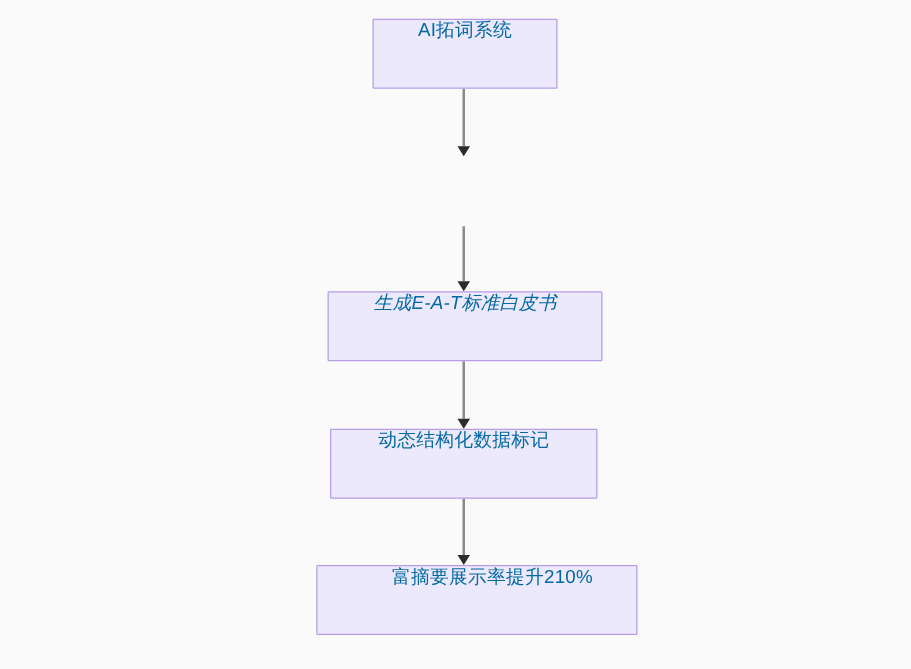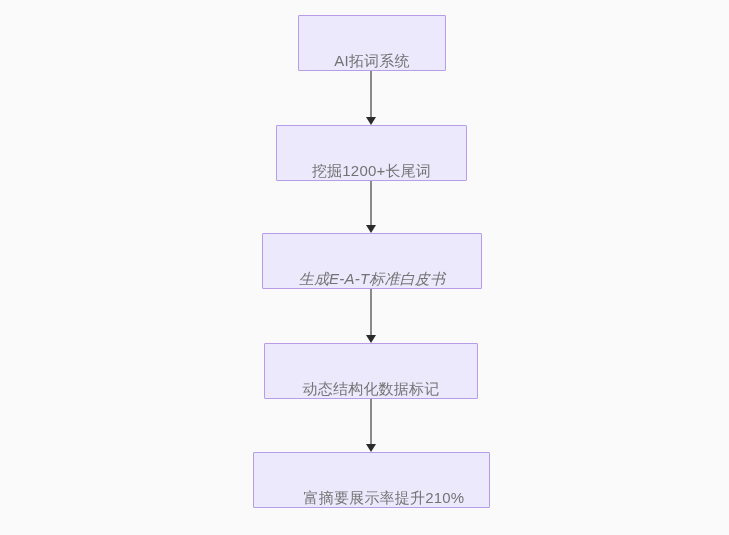--- a/index.html
+++ b/index.html
@@ -19,23 +19,23 @@
     width: 729px;
     height: 535px;
   }
   .node {
     position: absolute;
     box-sizing: border-box;
     background: #ece9fc;
     border: 1.6px solid #b79ce8;
     border-radius: 1px;
     display: flex;
-    align-items: flex-end;
+    align-items: flex-start;
     justify-content: center;
-    color: #737373;
+    color: #0369a1;
     font-size: 15px;
     letter-spacing: 0.2px;
     line-height: 1.2;
     white-space: nowrap;
   }
   .connector {
     position: absolute;
     width: 28px;
     pointer-events: none;
   }
@@ -81,29 +81,26 @@
 
   <div class="connector" style="left:357px; top:399px; height:53px;">
     <div class="stem" style="height:45px;"></div>
     <div class="head"></div>
   </div>
 
   <div class="node" style="left:298px; top:15px; width:148px; height:56px;">
     <span>AI拓词系统</span>
   </div>
 
-  <div class="node" style="left:276px; top:125px; width:191px; height:56px;">
-    <span>挖掘1200+长尾词</span>
-  </div>
 
   <div class="node" style="left:262px; top:233px; width:220px; height:56px;font-style:italic;">
     <span>生成E-A-T标准白皮书</span>
   </div>
 
   <div class="node" style="left:264px; top:343px; width:214px; height:56px;">
     <span>动态结构化数据标记</span>
   </div>
 
-  <div class="node" style="left:253px; top:452px; width:237px; height:56px;padding-left:25px;">
+  <div class="node" style="left:253px; top:452px; width:257px; height:56px;padding-left:25px;">
     <span>富摘要展示率提升210%</span>
   </div>
 
 </div>
 
 </body></html>

